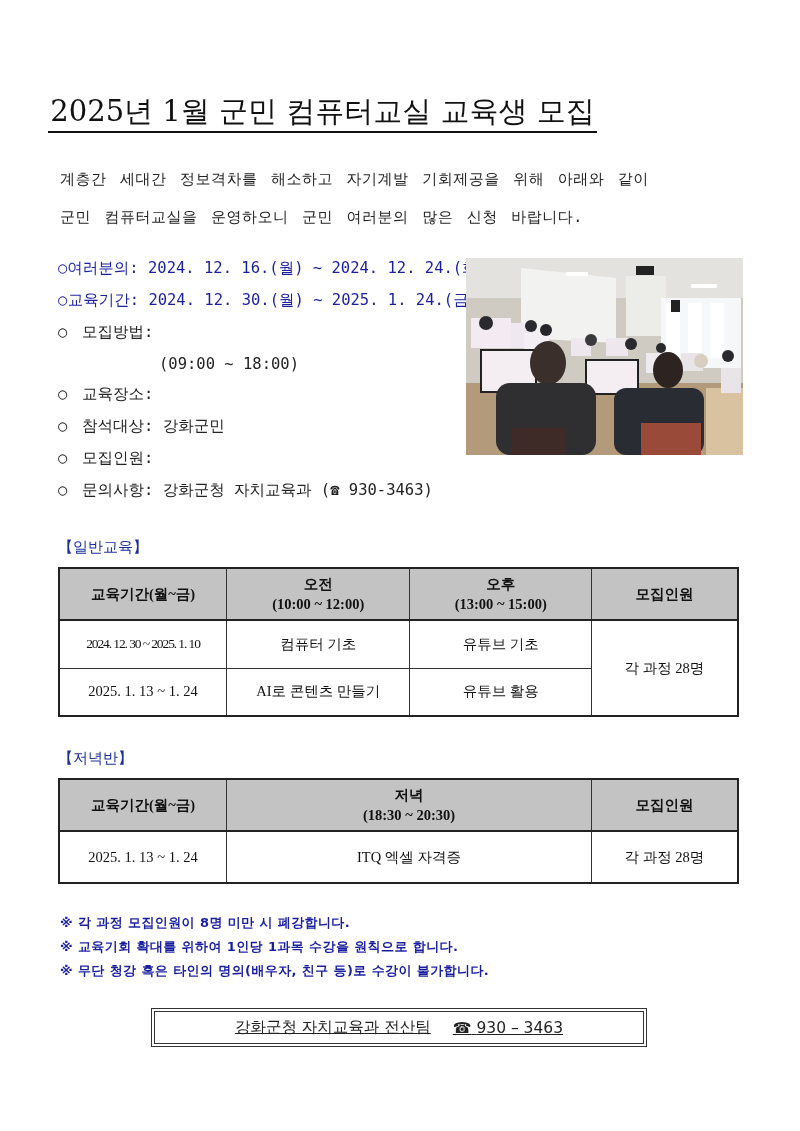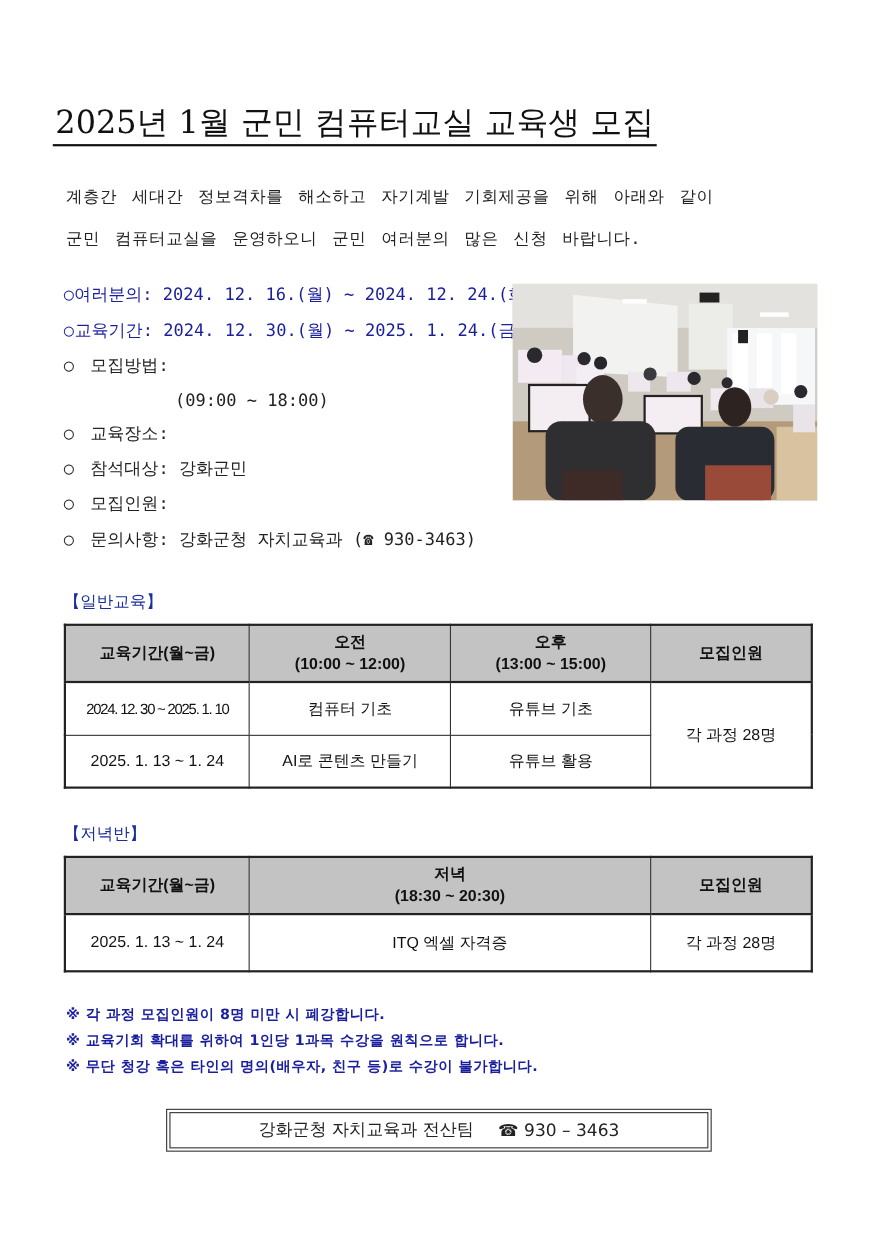--- a/index.html
+++ b/index.html
@@ -38,21 +38,21 @@
   }
 
   .section-label {
     position: absolute; left: 58px;
     font-family: "DejaVu Sans", "Liberation Sans", sans-serif;
     font-weight: normal; font-size: 15px; color: #1a2f9a;
   }
 
   table.sched {
     position: absolute; left: 58px; border-collapse: collapse;
-    font-family: Liberation Sans, sans-serif;
+    font-family: Liberation Serif, serif;
     font-size: 14.5px; color: #111; border: 2px solid #222;
   }
   table.sched th, table.sched td {
     border: 1px solid #333; text-align: center; vertical-align: middle;
   }
   table.sched th {
     background: #c3c3c3; font-weight: bold; line-height: 20px;
     border-bottom: 2px solid #222;
   }
   .cond { letter-spacing: -1.1px; font-size: 13.5px; }
@@ -64,21 +64,21 @@
     letter-spacing: 0.4px;
   }
 
   .footer-box {
     position: absolute; left: 151px; top: 1008px; width: 496px; height: 39px;
     border: 1px solid #333; padding: 2px;
   }
   .footer-inner {
     width: 100%; height: 100%; border: 1px solid #333;
     display: flex; align-items: center; justify-content: center; gap: 22px;
-    font-family: "DejaVu Sans", "Liberation Sans", sans-serif; font-size: 15.5px; color: #222;
+    font-family: "DejaVu Sans", "Liberation Sans", sans-serif; font-size: 15.5px; color: #222; text-decoration: underline;
   }
   .phone-icon { font-size: 15px; }
 </style>
 </head>
 <body>
 
 <div class="title">
   <span>2025년 1월 군민 컴퓨터교실 교육생 모집</span>
 </div>
 

